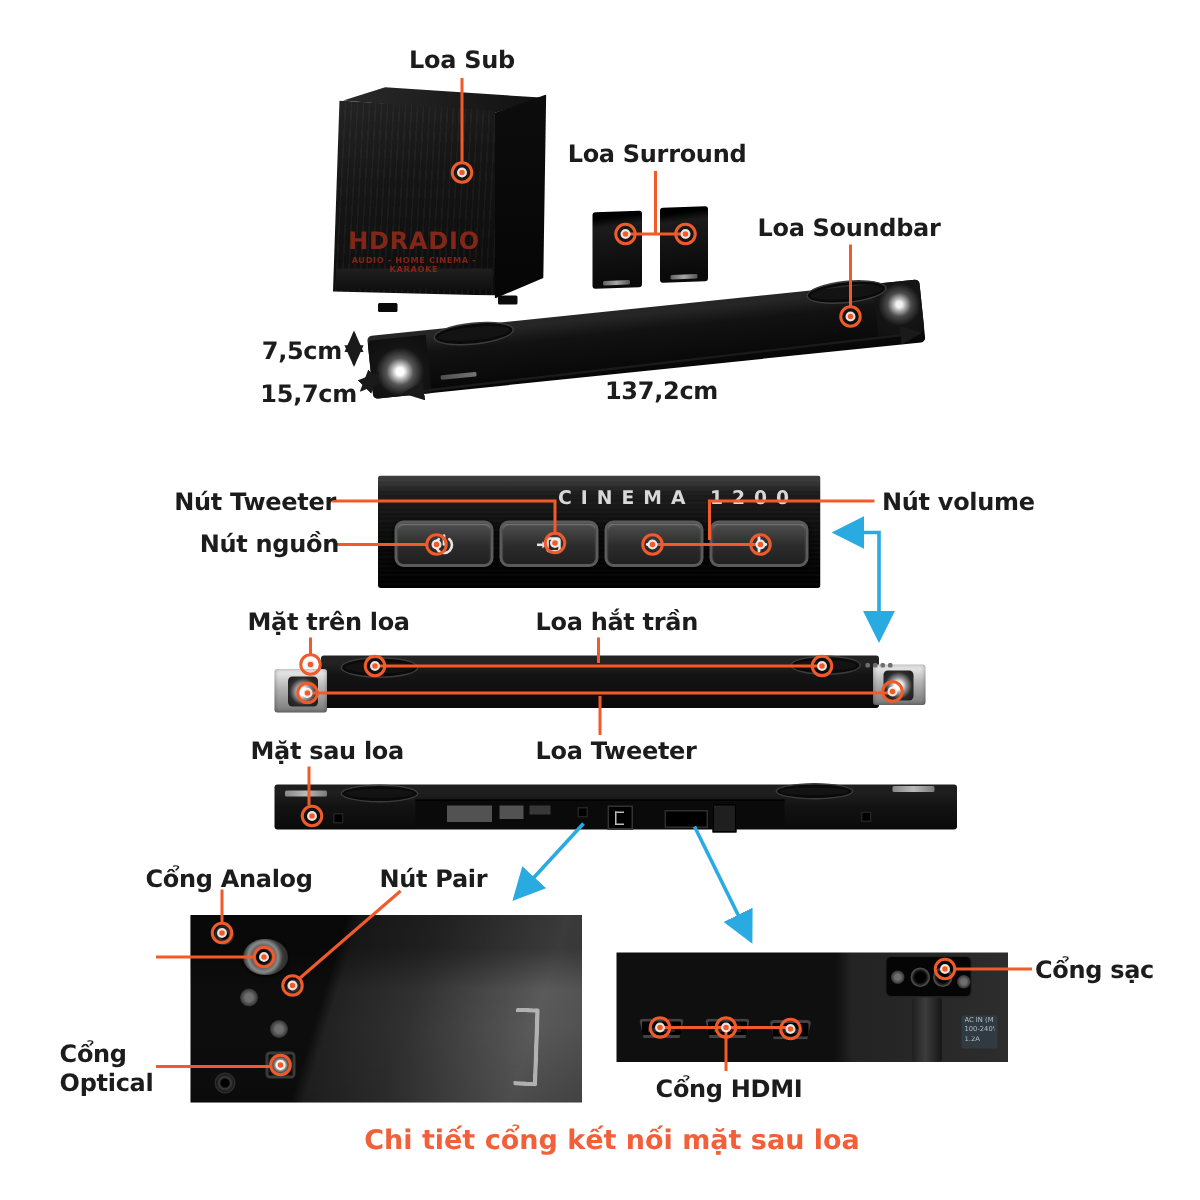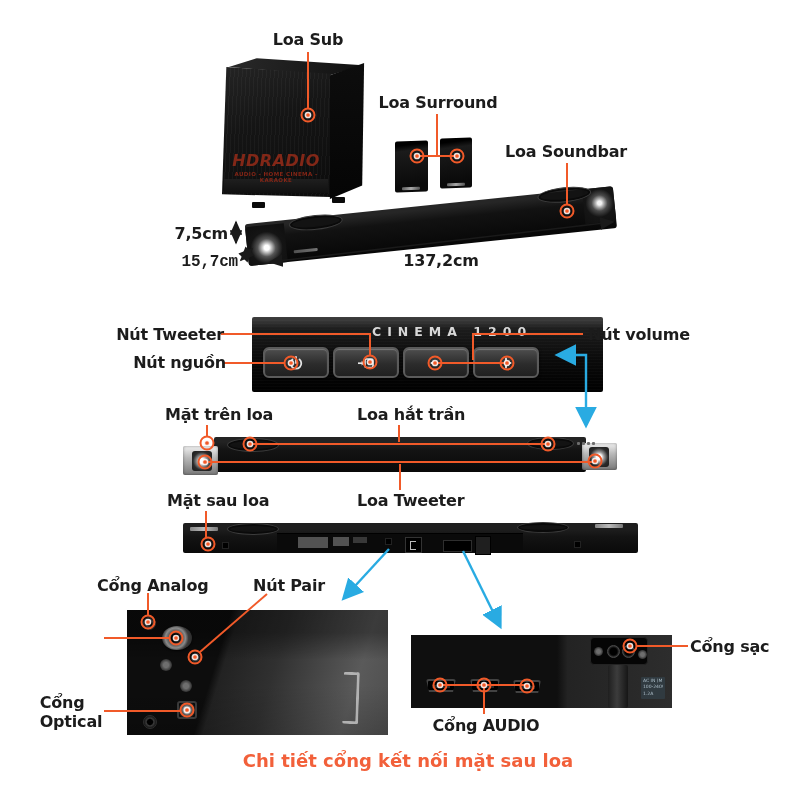--- a/index.html
+++ b/index.html
@@ -23,21 +23,21 @@
   .sub-side{position:absolute;left:106px;top:7px;width:38px;height:136px;
     background:linear-gradient(180deg,#0d0d0d,#050505);
     clip-path:polygon(5% 9%,95% 0,90% 90%,5% 100%);}
   .sub-top{position:absolute;left:4px;top:0;width:140px;height:22px;
     background:linear-gradient(100deg,#2a2a2a,#101010);
     clip-path:polygon(2% 50%,22% 10%,98% 42%,74% 88%);}
   .sub-band{position:absolute;left:2px;top:123px;width:104px;height:14px;
     background:linear-gradient(180deg,#1f1f1f,#101010);}
   .sub-foot{position:absolute;width:13px;height:6px;background:#0a0a0a;border-radius:1px;}
   .wm{position:absolute;left:0;top:95px;width:108px;text-align:center;z-index:2;}
-  .wm-brand{font-size:16px;font-weight:700;letter-spacing:0.5px;color:rgba(143,42,24,0.9);font-style:italic;}
+  .wm-brand{font-size:16px;font-weight:700;letter-spacing:0.5px;color:rgba(143,42,24,0.9);}
   .wm-tag{font-size:5.5px;font-weight:700;letter-spacing:0.4px;color:rgba(150,40,22,0.85);margin-top:1px;}
   
   .srd{position:absolute;background:linear-gradient(175deg,#000 0 9%,#1b1b1b 20%,#0a0a0a 85%);
        border-radius:2px;}
   .srd-strip{position:absolute;bottom:2px;left:22%;width:55%;height:3px;
        background:linear-gradient(90deg,#777,#cfcfcf,#666);opacity:0.8;border-radius:1px;}
   
   .bar1{position:absolute;left:249px;top:224px;width:370px;height:42px;
         transform:rotate(-5.9deg);transform-origin:0 100%;
         background:linear-gradient(180deg,#262626 0 9%,#121212 35%,#070707 100%);
@@ -64,21 +64,21 @@
   .bar3{position:absolute;left:183px;top:520px;width:455px;height:34px;z-index:1;}
   .bar3-body{position:absolute;left:0;top:3px;width:455px;height:30px;border-radius:2px;
         background:linear-gradient(180deg,#1e1e1e 0 6px,#131313 14px,#0a0a0a 100%);}
   .sil{position:absolute;height:4px;background:linear-gradient(90deg,#9a9a9a,#d6d6d6,#8a8a8a);
         opacity:0.85;border-radius:1px;}
   .rear-recess{position:absolute;left:94px;top:13px;width:246px;height:18px;background:#0a0a0a;
         border-top:1px solid #000;}
   .stk{position:absolute;background:#8e8e8e;opacity:0.55;}
   .sqh{position:absolute;width:5px;height:5px;background:#000;border:1px solid #222;}
   
-  .panel{position:absolute;left:252px;top:317px;width:351px;height:75px;border-radius:2px;z-index:1;
+  .panel{position:absolute;left:252px;top:317px;width:295px;height:75px;border-radius:2px;z-index:1;
         background:
          repeating-linear-gradient(180deg,rgba(255,255,255,0.02) 0 1px,rgba(0,0,0,0) 1px 3px),
          linear-gradient(180deg,#3a3a3a 0 3px,#1c1c1c 12px,#0b0b0b 55%,#000 100%);}
   .cinema{position:absolute;left:120px;top:7px;font-size:12.5px;font-weight:600;color:#d8d8d8;
         letter-spacing:6px;font-family:"DejaVu Sans","Liberation Sans",sans-serif;}
   .pbtn{position:absolute;top:30px;width:66px;height:31px;border-radius:6px;
         border:2px solid #5b5b5b;box-sizing:border-box;
         background:linear-gradient(180deg,#4e4e4e,#2c2c2c 55%,#202020 100%);
         box-shadow:inset 0 1px 1px rgba(255,255,255,0.25),0 1px 3px rgba(0,0,0,0.8);
         display:flex;align-items:center;justify-content:center;}
@@ -384,38 +384,38 @@
       <path d="M389,549 L344,598" marker-end="url(#ahBlue)"></path>
       <path d="M463,551 L500,626" marker-end="url(#ahBlue)"></path>
     </g>
   </svg>
 
   <div class="lbl ctr" style="left:308px;top:30px;">Loa Sub</div>
   <div class="lbl ctr" style="left:438px;top:93px;">Loa Surround</div>
   <div class="lbl ctr" style="left:566px;top:142px;">Loa Soundbar</div>
 
   <div class="lbl rgt" style="left:228px;top:224px;">7,5cm</div>
-  <div class="lbl rgt" style="left:238px;top:253px;font-family:Liberation Mono, monospace;">15,7cm</div>
+  <div class="lbl rgt" style="left:238px;top:253px;">15,7cm</div>
   <div class="lbl ctr" style="left:441px;top:251px;">137,2cm</div>
 
 
   <div class="lbl rgt" style="left:224px;top:325px;">Nút Tweeter</div>
   <div class="lbl rgt" style="left:226px;top:353px;">Nút nguồn</div>
   <div class="lbl" style="left:588px;top:325px;">Nút volume</div>
 
   <div class="lbl" style="left:165px;top:405px;">Mặt trên loa</div>
   <div class="lbl" style="left:357px;top:405px;text-align:center;">Loa hắt trần</div>
 
   <div class="lbl" style="left:167px;top:491px;">Mặt sau loa</div>
   <div class="lbl" style="left:357px;top:491px;">Loa Tweeter</div>
 
   <div class="lbl" style="left:97px;top:576px;">Cổng Analog</div>
   <div class="lbl" style="left:253px;top:576px;">Nút Pair</div>
   <div class="lbl ctr" style="left:71px;top:693px;">
     <div>Cổng</div>
     <div>Optical</div>
   </div>
   <div class="lbl" style="left:690px;top:637px;">Cổng sạc</div>
-  <div class="lbl ctr" style="left:486px;top:716px;">Cổng AUDIO</div>
+  <div class="lbl ctr" style="left:486px;top:716px;">Cổng HDMI</div>
 
   <div class="heading" style="left:408px;top:750px;">Chi tiết cổng kết nối mặt sau loa</div>
 
 </div>
 
 </body></html>

